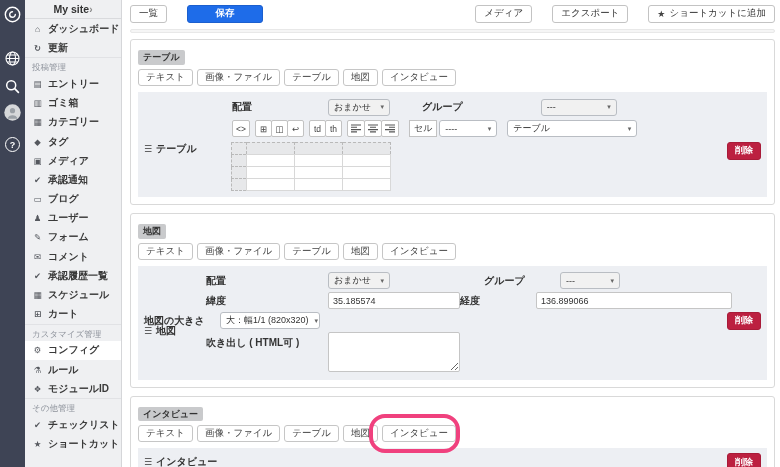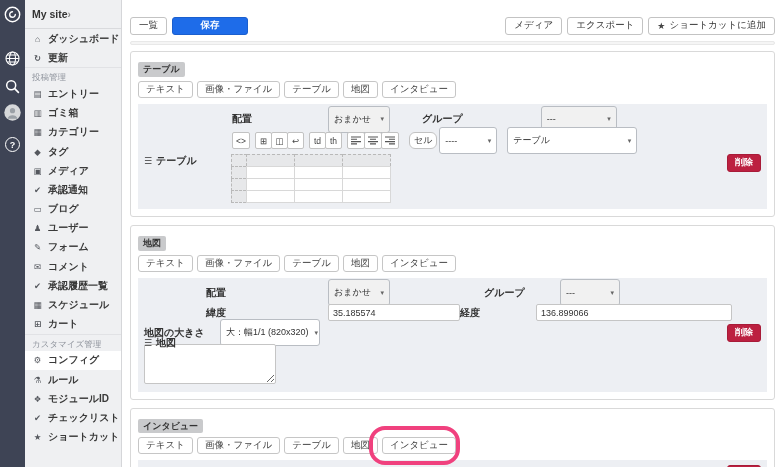--- a/index.html
+++ b/index.html
@@ -26,44 +26,44 @@
     color:#fff; font-size:9px; font-weight:bold; display:flex;
     align-items:center; justify-content:center;
   }
 
   
   .sidebar {
     width:97px; flex:0 0 97px; background:#eff0f2; border-right:1px solid #d5d6d9;
     font-size:10px; overflow:hidden;
   }
   .site-row {
-    height:29px; display:flex; align-items:center; justify-content:flex-start;
+    height:19px; display:flex; align-items:center; justify-content:center;
     padding:0 7px; border-bottom:1px solid #d9dadd; font-weight:bold; font-size:10.5px;
   }
   .site-chevron { color:#888; font-size:10px; }
   .sgroup-label {
     height:17px; line-height:18px; padding-left:7px; font-size:8.5px;
     color:#8d929b; border-top:1px solid #e1e2e5;
   }
   .sitem {
     height:19.2px; display:flex; align-items:center; gap:5px; padding-left:7px;
     font-weight:600; color:#3a3a3a; cursor:default; white-space:nowrap;
   }
   .sitem .ic { width:11px; font-size:8.5px; color:#55585e; text-align:center; flex:0 0 11px; }
   .sitem.active { background:#fff; }
 
   
-  .main { flex:1; padding:16px 5px 0 8px; position:relative; }
+  .main { flex:1; padding:4px 5px 0 8px; position:relative; }
   .topbar { display:flex; align-items:center; height:19px; }
   .btn {
     font-size:9.5px; border:1px solid #c3c3c3; background:#fff; border-radius:3px;
     padding:0 8px; color:#333; height:18px; display:inline-flex; align-items:center;
     justify-content:center; cursor:pointer; white-space:nowrap;
   }
-  .btn + .btn { margin-left:5px;text-align:right; }
+  .btn + .btn { margin-left:20px;text-align:right; }
   .btn-primary { background:#1e6ce9; border-color:#1b5fce; color:#fff; width:76px; font-weight:bold; }
   .topbar-right { margin-left:auto; display:flex; }
   .star-ic { font-size:9px; margin-right:4px; color:#444; }
 
   .divider { height:4px; background:#f5f5f5; border:1px solid #e8e8e8; border-radius:3px; margin:6px 0 6px 0; }
 
   .panel { border:1px solid #d9d9d9; border-radius:3px; background:#fff; padding:6px 7px 7px 7px; margin-bottom:8px; }
   .badge {
     display:inline-block; background:#c9cacc; color:#333; font-size:9px; font-weight:bold;
     padding:2px 5px; border-radius:2px; line-height:1.2;
@@ -77,21 +77,21 @@
   .hl-wrap { position:relative; display:inline-flex; }
   .hl-ring {
     position:absolute; top:-11px; bottom:-11px; left:-13px; right:-4px;
     border:4px solid #f0417e; border-radius:16px; pointer-events:none; z-index:3;
   }
 
   .gray-box { background:#edeff3; margin-top:6px; padding:6px; position:relative; }
 
   .flabel { font-weight:bold; font-size:10px; }
   .sel {
-    background:#f1f1f1; border:1px solid #b9bdc3; border-radius:3px; height:27px;
+    background:#f1f1f1; border:1px solid #b9bdc3; border-radius:3px; height:17px;
     font-size:9px; display:inline-flex; align-items:center; justify-content:space-between;
     padding:0 5px; color:#333; cursor:pointer; white-space:nowrap; overflow:hidden;
   }
   .sel.white { background:#fff; }
   .arr { font-size:7px; color:#666; margin-left:6px; }
   .inp {
     height:17px; border:1px solid #c5c5c5; border-radius:2px; font-size:9px;
     padding:0 4px; color:#333; background:#fff;
   }
 
@@ -250,20 +250,21 @@
     </div>
     <div class="sitem">
       <span class="ic">⚗</span>
       <span>ルール</span>
     </div>
     <div class="sitem">
       <span class="ic">❖</span>
       <span>モジュールID</span>
     </div>
 
+    <div class="sgroup-label">その他管理</div>
     <div class="sitem">
       <span class="ic">✔</span>
       <span>チェックリスト</span>
     </div>
     <div class="sitem">
       <span class="ic">★</span>
       <span>ショートカット</span>
     </div>
   </div>
 
@@ -334,21 +335,21 @@
                 </svg>
             </button>
             <button class="tbtn">
               <svg width="10" height="9" viewBox="0 0 10 9">
                   <path d="M0 1h10M4 3.3h6M0 5.6h10M4 7.9h6" stroke="#555" stroke-width="1.1"></path>
                 </svg>
             </button>
           </span>
           <span class="tsp"></span>
             <span class="tsp"></span>
-          <span class="flabel" style="font-weight:normal;font-size:9px;border:1px solid #c2c2c2;background:#fff;height:17px;display:inline-flex;align-items:center;padding:0 4px;border-radius:6px">セル</span>
+          <span class="flabel" style="font-weight:normal;font-size:9px;border:1px solid #c2c2c2;background:#fff;height:17px;display:inline-flex;align-items:center;padding:0 4px;border-radius:0">セル</span>
           <span class="sel white" style="width:58px;margin-left:2px">
             <span>----</span>
             <span class="arr">▾</span>
           </span>
           <span class="tsp"></span>
             <span class="tsp"></span>
           <span class="sel white" style="width:130px">
             <span>テーブル</span>
             <span class="arr">▾</span>
           </span>
@@ -431,20 +432,21 @@
         <div class="m-row">
           <span class="m-l2">地図の大きさ</span>
           <span class="sel white" style="width:100px">
             <span>大：幅1/1 (820x320)</span>
             <span class="arr">▾</span>
           </span>
           <button class="del-btn">削除</button>
         </div>
 
         <div class="m-row last">
+          <span class="m-l1" style="margin-top:4px">吹き出し ( HTML可 )</span>
           <textarea class="balloon-ta" style=""></textarea>
         </div>
       </div>
     </div>
 
     <div class="panel">
       <span class="badge">インタビュー</span>
       <div class="unit-row">
         <button class="ubtn">テキスト</button>
         <button class="ubtn">画像・ファイル</button>

